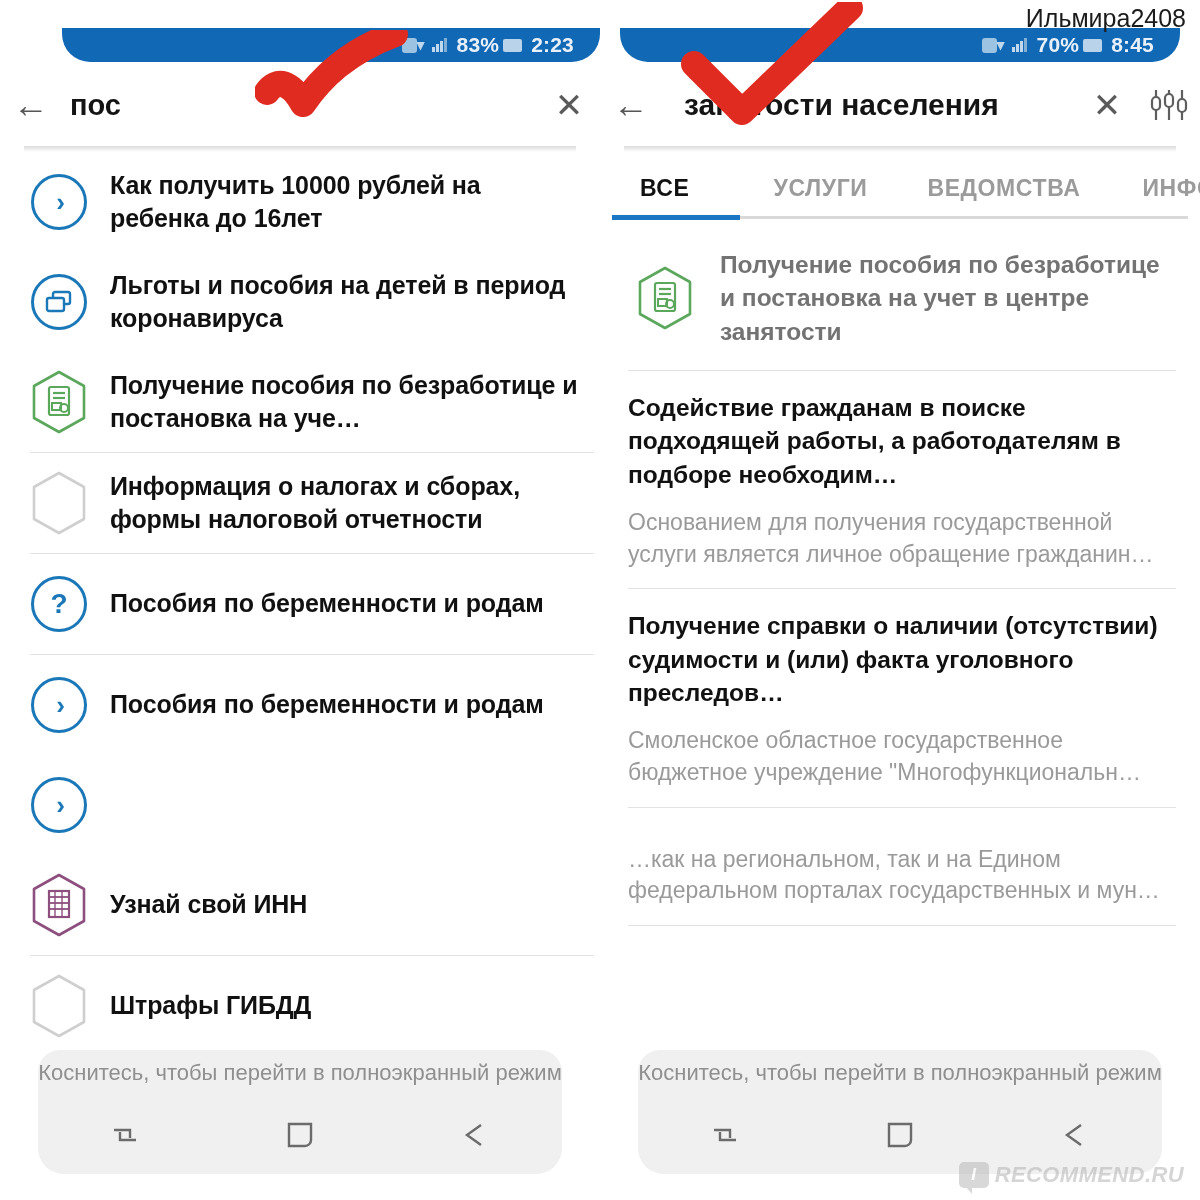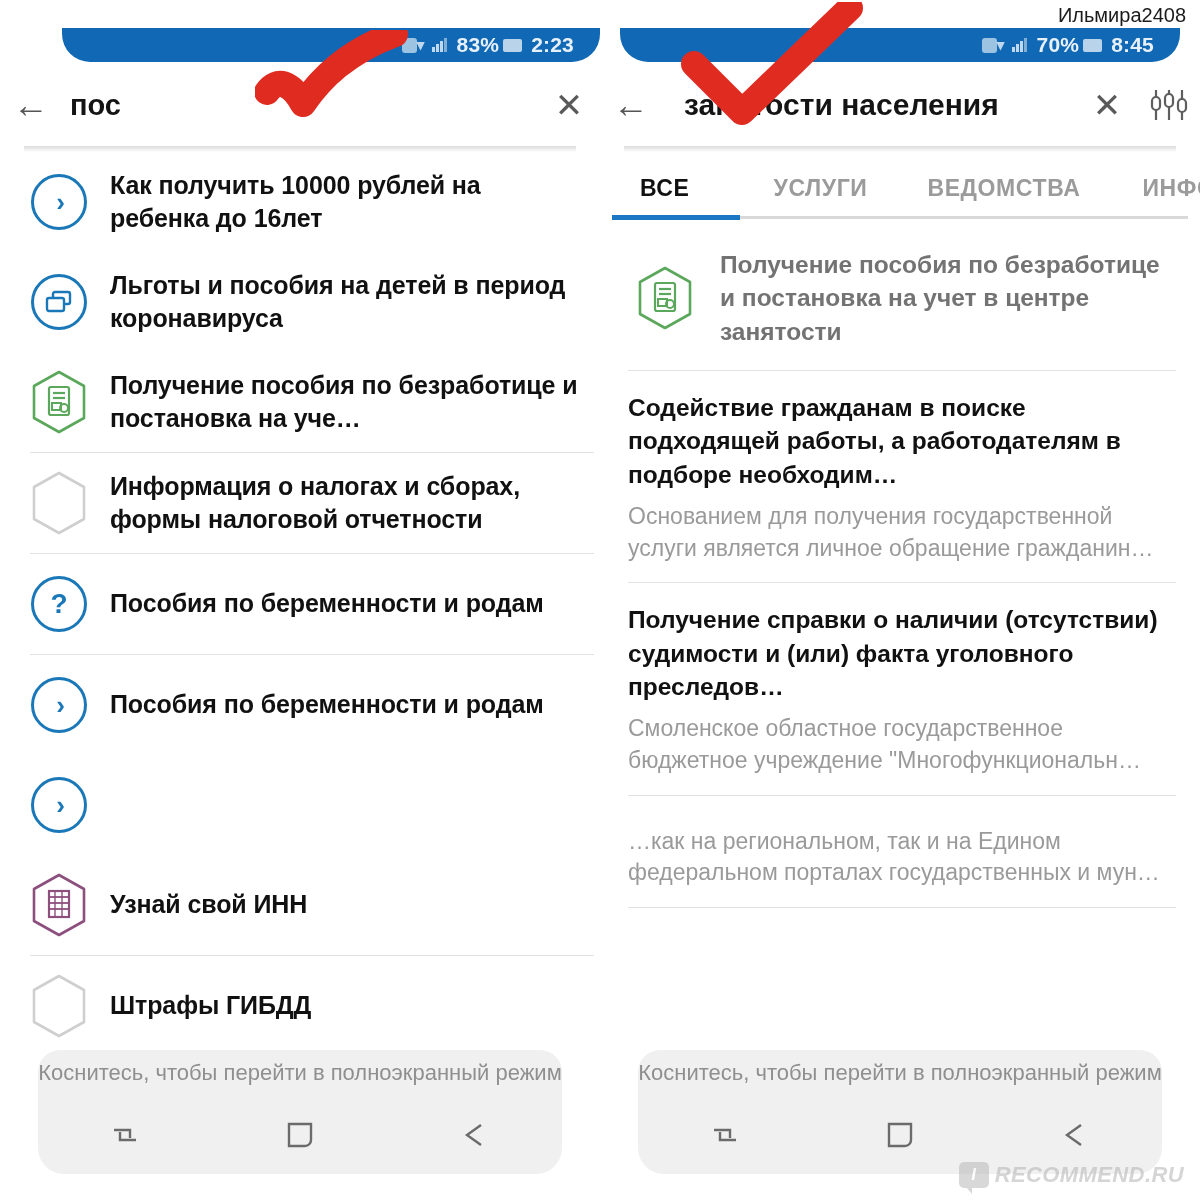--- a/index.html
+++ b/index.html
@@ -86,21 +86,21 @@
   .tab { flex: none; font-size: 23px; font-weight: bold; color: #9b9b9b; letter-spacing: .6px; }
   .tab.active { color: #111; }
   .tabs-underline { position: absolute; top: 216px; left: 612px; width: 576px; height: 3px; background: #d9d9d9; }
   .tabs-underline .act { position: absolute; left: 0; top: -1px; width: 128px; height: 5px; background: #1b77c4; }
 
   .results { position: absolute; top: 232px; left: 600px; width: 600px; }
   .res-first { display: flex; align-items: center; padding: 16px 24px 22px 28px; }
   .res-first .rf-txt { font-size: 24.5px; font-weight: bold; color: #737373; line-height: 1.36; padding-left: 18px; }
   .res { padding: 20px 28px 18px 28px; }
   .res-title { font-size: 24.5px; font-weight: bold; color: #111; line-height: 1.36; }
-  .res-sub { font-size: 23px; color: #9a9a9a; line-height: 1.38; margin-top: 10px; }
+  .res-sub { font-size: 23px; color: #9a9a9a; line-height: 1.38; margin-top: 16px; }
   .rsep { height: 1px; background: #e2e2e2; margin: 0 24px 0 28px; }
 
   
   .fullscreen-hint {
     position: absolute; left: 38px; bottom: 104px; width: 524px; height: 46px;
     background: #f0f0f0; border-top-left-radius: 22px; border-top-right-radius: 22px;
     display: flex; align-items: center; justify-content: center;
     font-size: 22px; color: #8f8f8f;
   }
   .phone-right .fullscreen-hint { left: 638px; }
@@ -109,21 +109,21 @@
     background: #f0f0f0; border-bottom-left-radius: 26px; border-bottom-right-radius: 26px;
     display: flex; align-items: center; justify-content: space-around;
   }
   .phone-right .navbar { left: 638px; }
   .nav-ic { width: 54px; height: 54px; display: flex; align-items: center; justify-content: center; color: #6b6b6b; }
 
   
   .checkmark { position: absolute; pointer-events: none; }
   .watermark-user {
     position: absolute; top: 4px; right: 14px;
-    font-size: 20px; color: #1b1b1b; font-family: "Liberation Sans", sans-serif;
+    font-size: 25px; color: #1b1b1b; font-family: "Liberation Sans", sans-serif;
   }
   .watermark-brand {
     position: absolute; right: 16px; bottom: 12px;
     display: flex; align-items: center; gap: 6px; opacity: .55;
   }
   .wm-logo {
     width: 30px; height: 26px; background: #b9b9b9; border-radius: 5px;
     color: #fff; font-size: 17px; font-weight: bold; font-style: italic;
     display: flex; align-items: center; justify-content: center; position: relative;
   }

